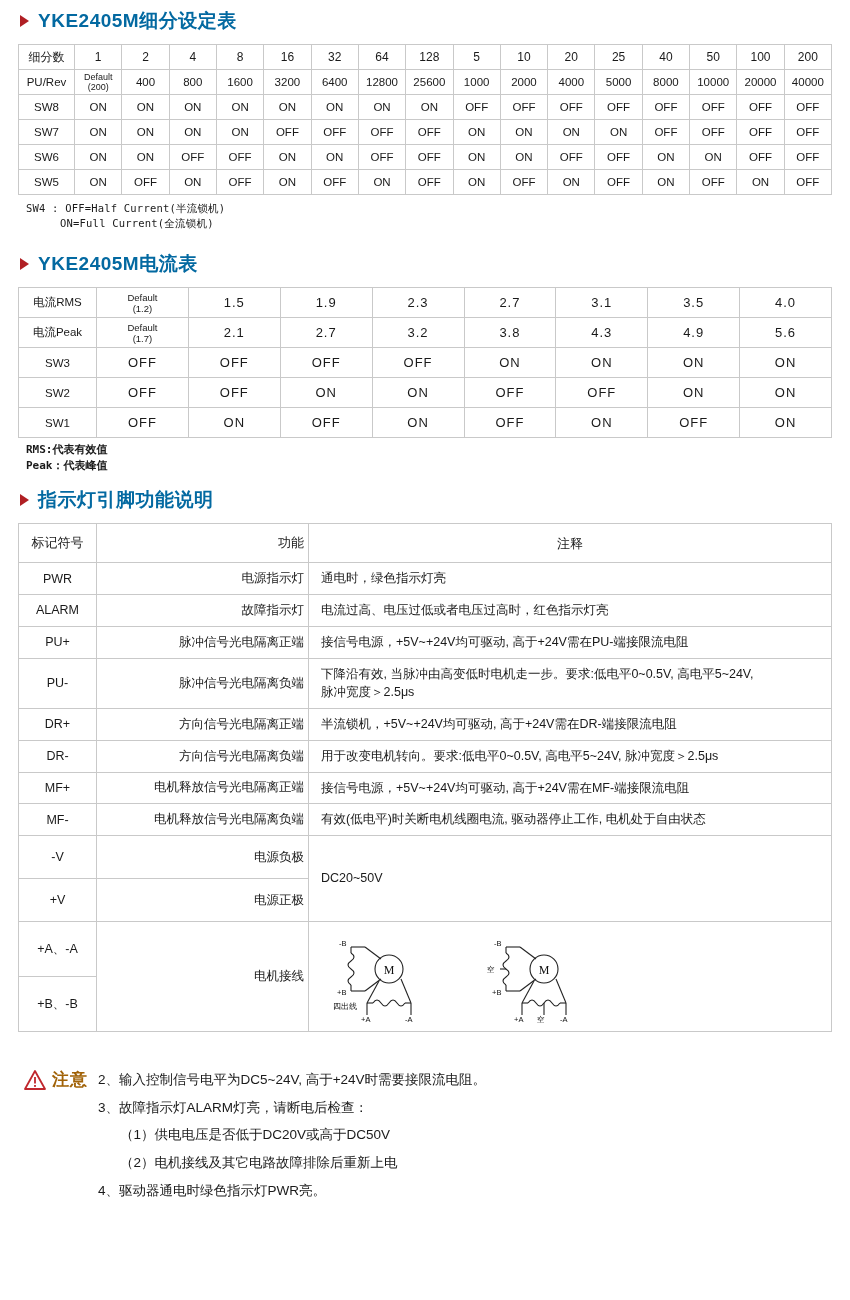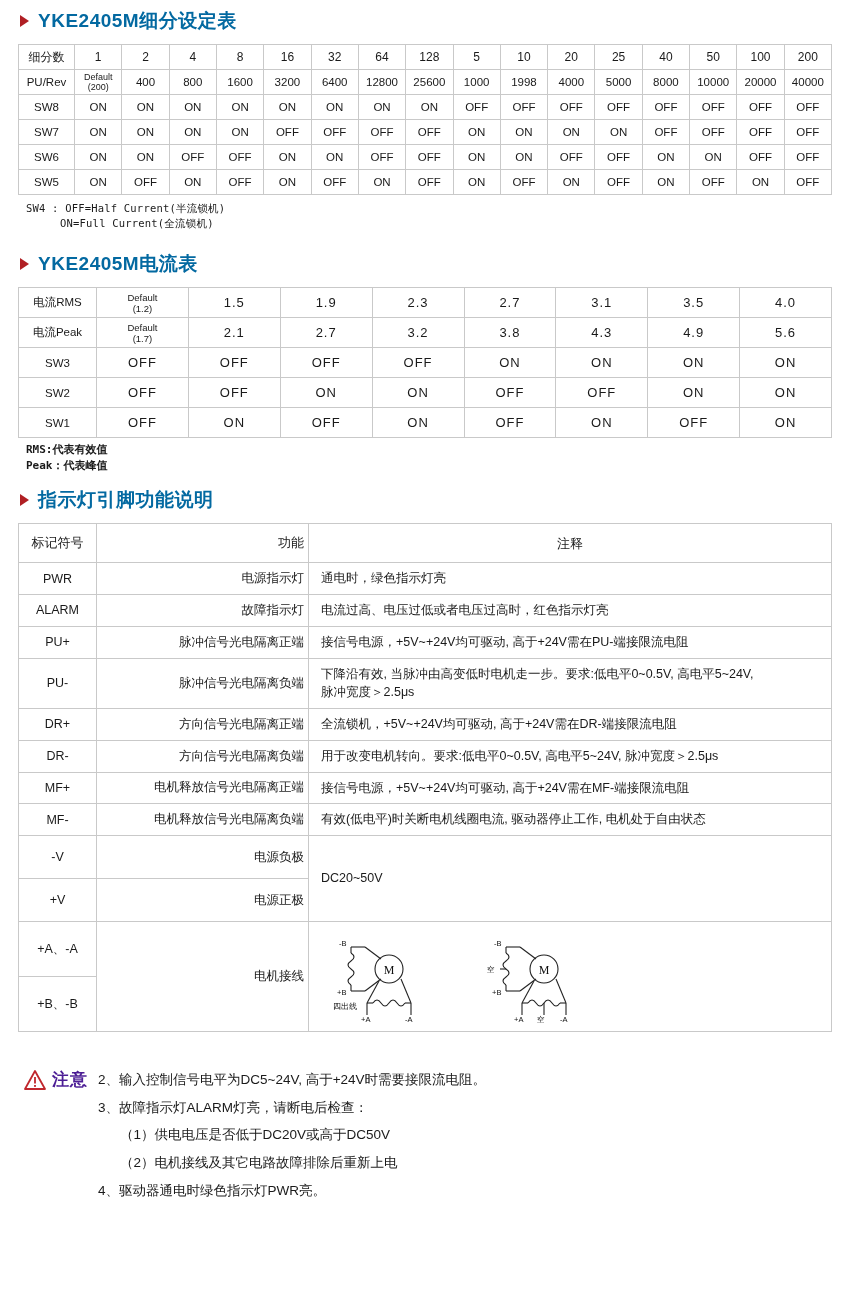--- a/index.html
+++ b/index.html
@@ -126,21 +126,21 @@
   
   .attn {
     margin-top: 34px;
     display: flex;
     align-items: flex-start;
     gap: 10px;
     padding-left: 6px;
   }
   .attn-left { display: flex; align-items: center; gap: 6px; padding-top: 2px; }
   .attn-word {
-    color: #4c1d95;
+    color: #a16207;
     font-size: 17px;
     font-weight: bold;
     letter-spacing: 1px;
   }
   .attn-list {
     font-size: 13.5px;
     line-height: 2.05;
     padding-top: 0px;
   }
   .attn-list div { white-space: nowrap; }
@@ -188,21 +188,21 @@
           <span>(200)</span>
         </td>
         <td>400</td>
         <td>800</td>
         <td>1600</td>
         <td>3200</td>
         <td>6400</td>
         <td>12800</td>
         <td>25600</td>
         <td>1000</td>
-        <td>1998</td>
+        <td>2000</td>
         <td>4000</td>
         <td>5000</td>
         <td>8000</td>
         <td>10000</td>
         <td>20000</td>
         <td>40000</td>
       </tr>
       <tr>
         <td class="lbl">SW8</td>
         <td>ON</td>
@@ -402,21 +402,21 @@
       </tr>
       <tr>
         <td class="c1">PU-</td>
         <td class="c2">脉冲信号光电隔离负端</td>
         <td class="c3" style="white-space:pre-line">下降沿有效, 当脉冲由高变低时电机走一步。要求:低电平0~0.5V, 高电平5~24V,
 脉冲宽度＞2.5μs</td>
       </tr>
       <tr class="tall">
         <td class="c1">DR+</td>
         <td class="c2">方向信号光电隔离正端</td>
-        <td class="c3">全流锁机，+5V~+24V均可驱动, 高于+24V需在DR-端接限流电阻</td>
+        <td class="c3">半流锁机，+5V~+24V均可驱动, 高于+24V需在DR-端接限流电阻</td>
       </tr>
       <tr class="tall">
         <td class="c1">DR-</td>
         <td class="c2">方向信号光电隔离负端</td>
         <td class="c3">用于改变电机转向。要求:低电平0~0.5V, 高电平5~24V, 脉冲宽度＞2.5μs</td>
       </tr>
       <tr class="tall">
         <td class="c1">MF+</td>
         <td class="c2">电机释放信号光电隔离正端</td>
         <td class="c3">接信号电源，+5V~+24V均可驱动, 高于+24V需在MF-端接限流电阻</td>

